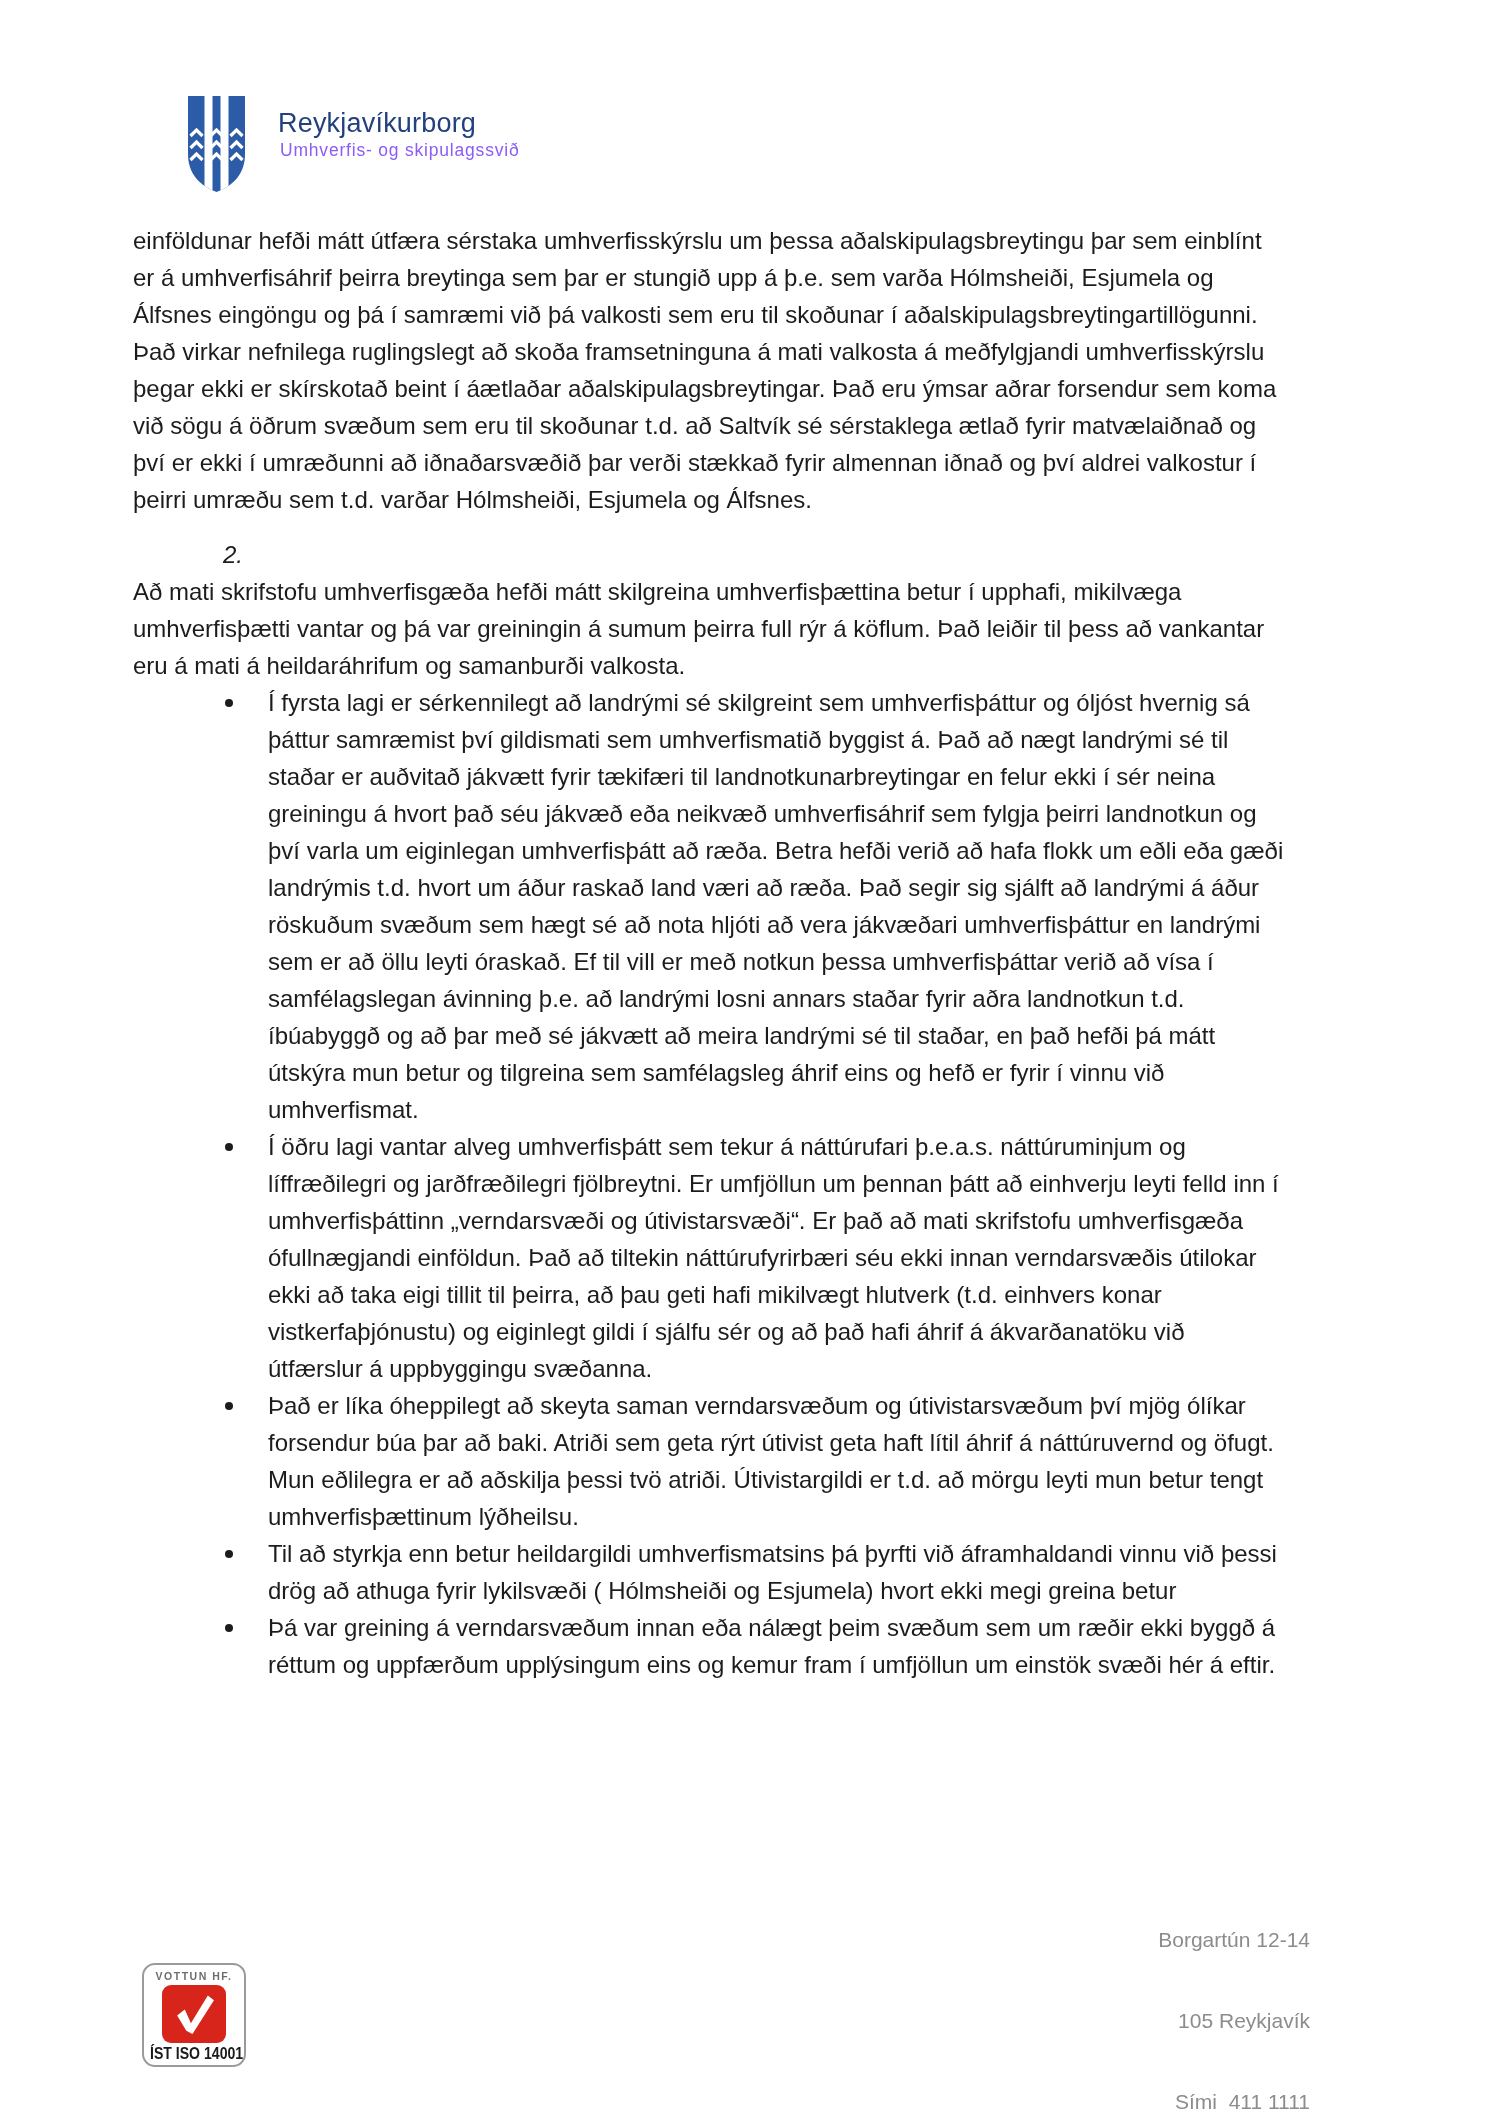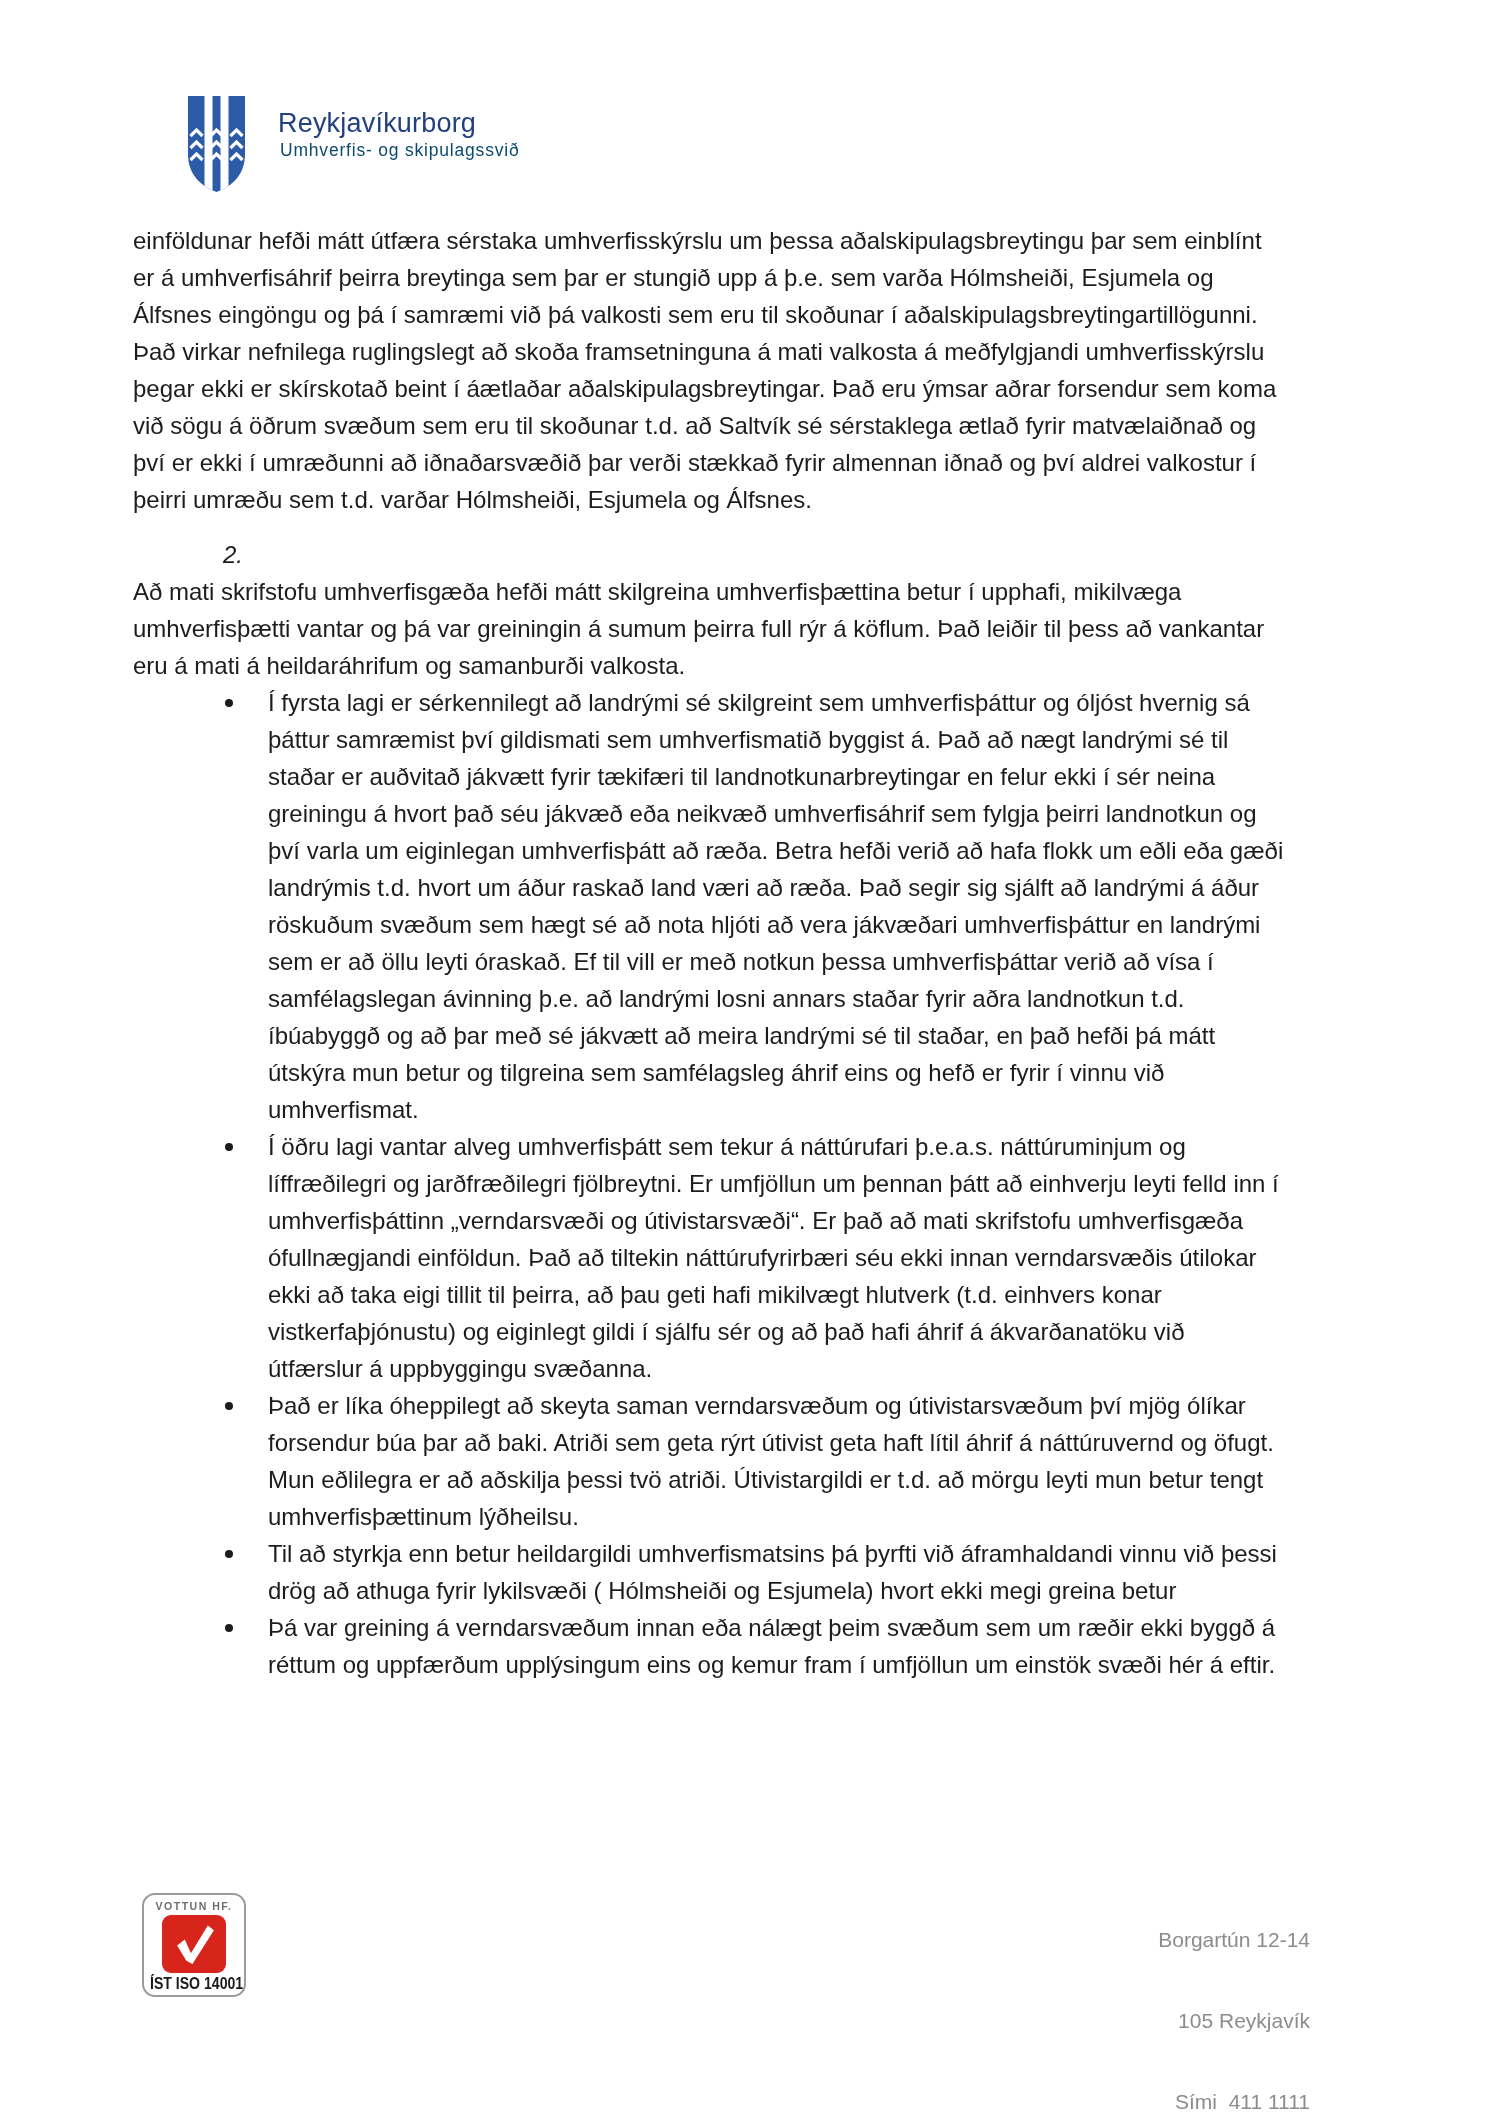--- a/index.html
+++ b/index.html
@@ -20,21 +20,21 @@
   .logo-text { margin-left: 33px; padding-top: 12px; }
   .org-name {
     font-size: 27px;
     line-height: 30px;
     color: #23417e;
     letter-spacing: 0.2px;
   }
   .org-dept {
     font-size: 17.5px;
     line-height: 22px;
-    color: #0c4a6e;
+    color: #8b5cf6;
     letter-spacing: 0.8px;
     margin-top: 1px;
     margin-left: 2px;
   }
 
   
   .doc-body {
     position: absolute;
     left: 133px;
     top: 222px;
@@ -69,21 +69,21 @@
     width: 8px;
     height: 8px;
     border-radius: 50%;
     background: #1c1c1c;
   }
 
   
   .cert-badge {
     position: absolute;
     left: 142px;
-    top: 1893px;
+    top: 1963px;
     width: 104px;
     height: 104px;
     border: 2px solid #9a9a9a;
     border-radius: 13px;
     background: #ffffff;
     text-align: center;
   }
   .cert-top {
     font-size: 10.5px;
     letter-spacing: 1.5px;

